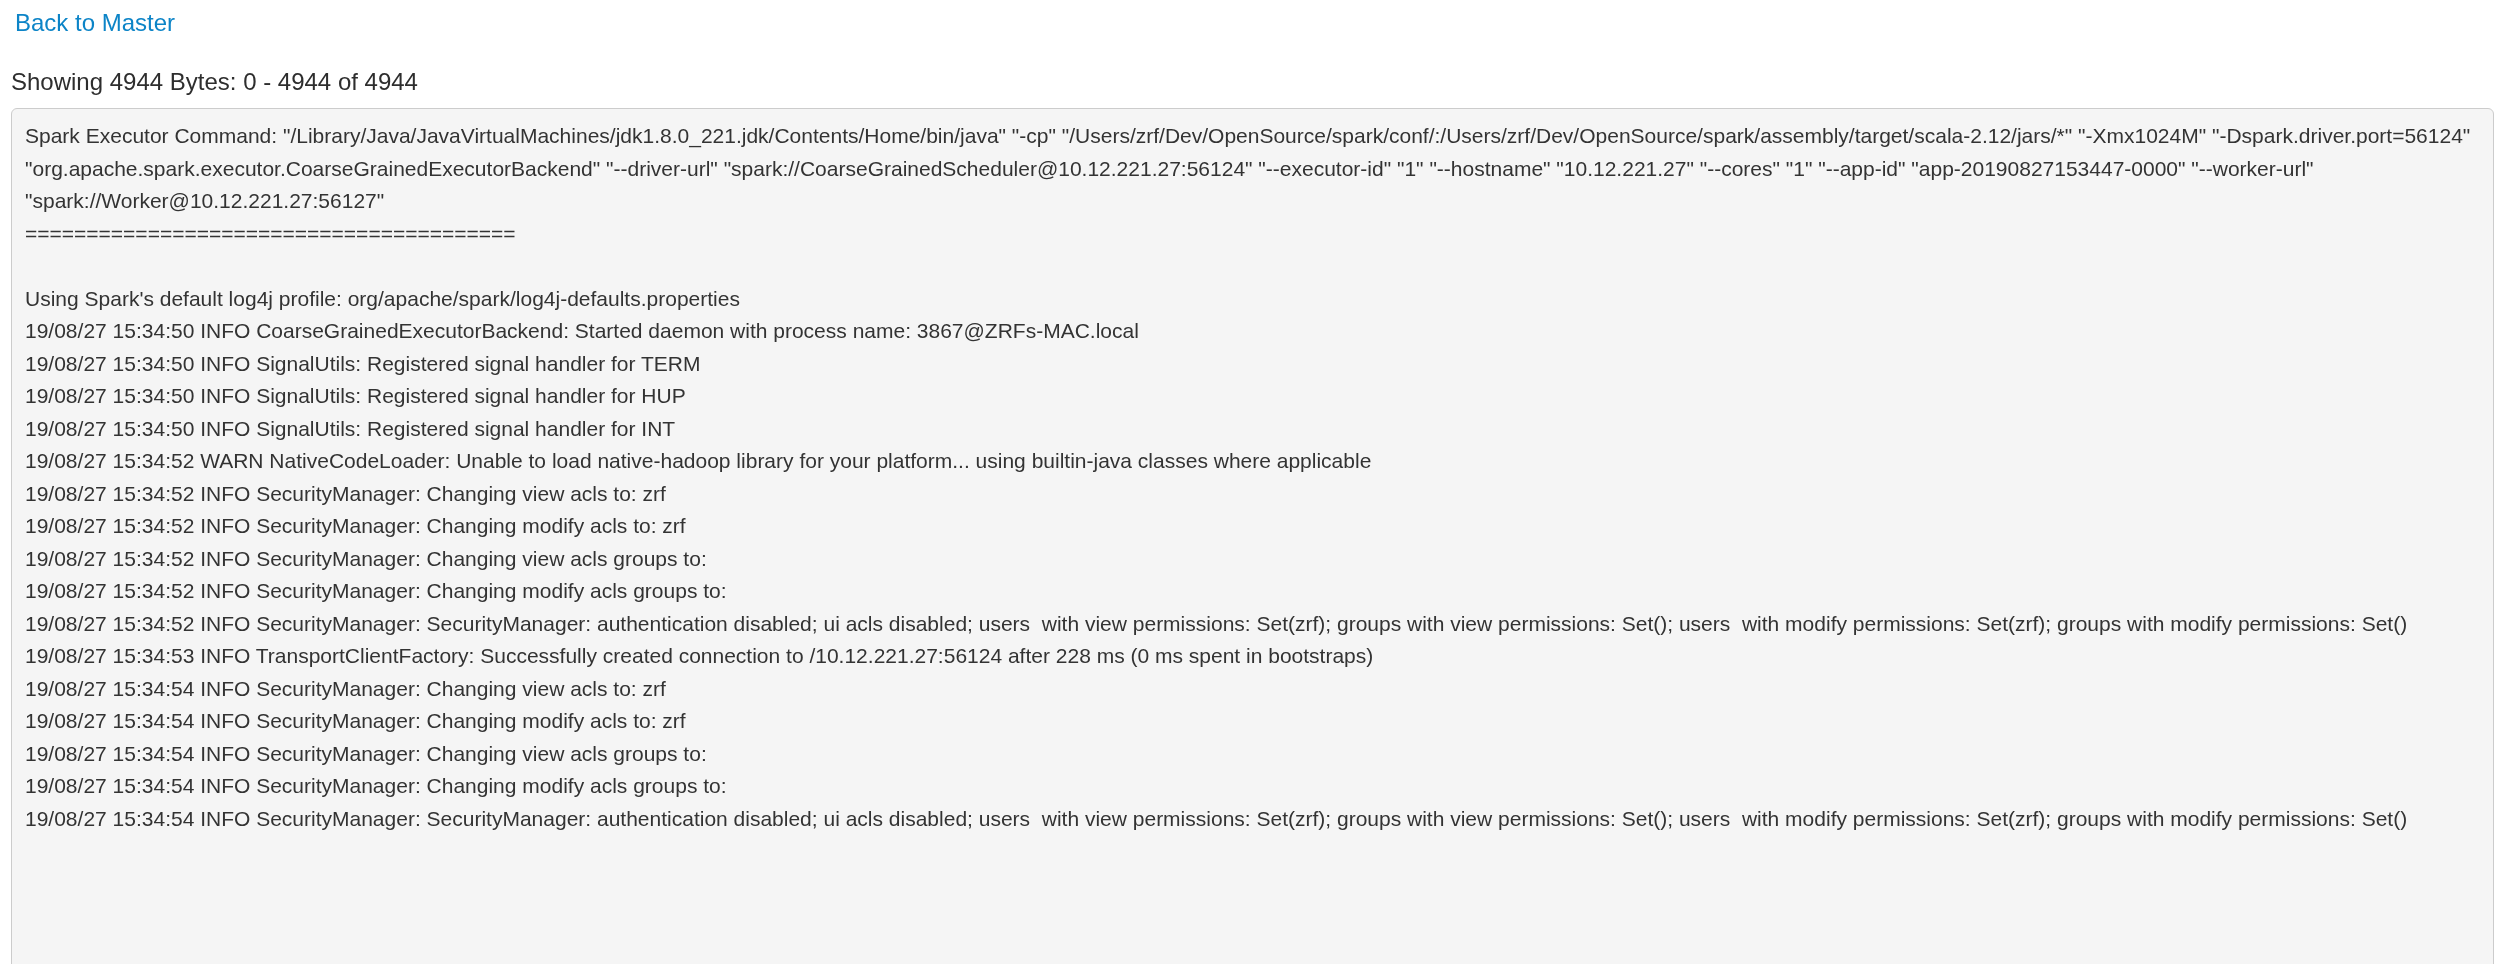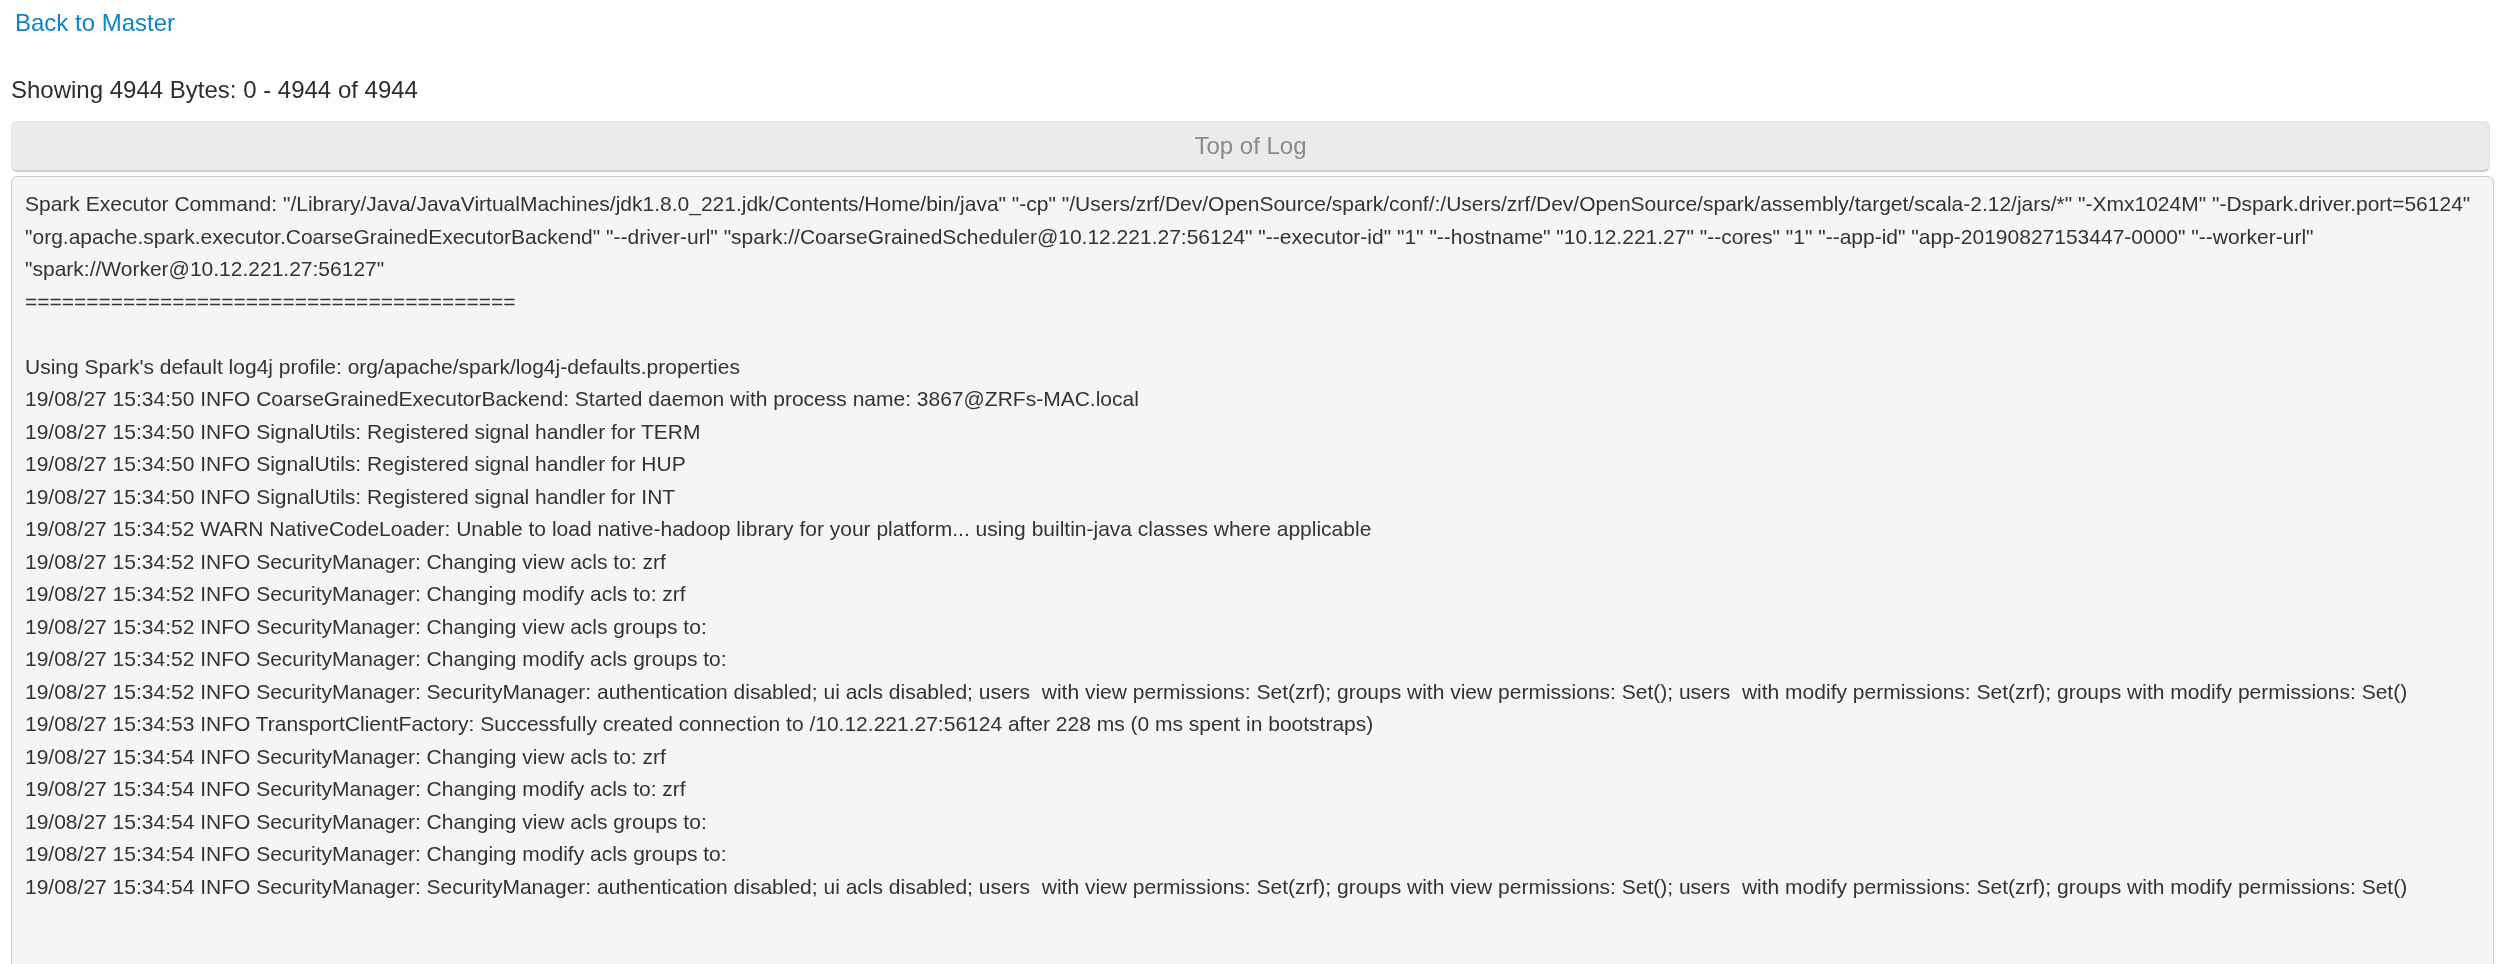--- a/index.html
+++ b/index.html
@@ -7,21 +7,21 @@
   body {
     width: 2510px;
     height: 964px;
     overflow: hidden;
     background: #ffffff;
     font-family: "Liberation Sans", sans-serif;
     color: #333333;
   }
   .back-link {
     display: inline-block;
-    margin: 9px 0 8px 15px;
+    margin: 9px 0 0 15px;
     font-size: 24px;
     line-height: 28px;
     color: #0c84c7;
     text-decoration: none;
     cursor: pointer;
   }
   .byte-info {
     margin: 31px 0 12px 11px;
     font-size: 24px;
     line-height: 28px;
@@ -60,23 +60,20 @@
 </style>
 </head>
 <body>
 
 <div class="page">
 
   <a href="#" class="back-link">Back to Master</a>
 
   <div class="byte-info">Showing 4944 Bytes: 0 - 4944 of 4944</div>
 
-  <div class="log-header-bar">
-    <span class="log-header-label">Top of Log</span>
-  </div>
 
   <pre class="log-content">Spark Executor Command: "/Library/Java/JavaVirtualMachines/jdk1.8.0_221.jdk/Contents/Home/bin/java" "-cp" "/Users/zrf/Dev/OpenSource/spark/conf/:/Users/zrf/Dev/OpenSource/spark/assembly/target/scala-2.12/jars/*" "-Xmx1024M" "-Dspark.driver.port=56124" "org.apache.spark.executor.CoarseGrainedExecutorBackend" "--driver-url" "spark://CoarseGrainedScheduler@10.12.221.27:56124" "--executor-id" "1" "--hostname" "10.12.221.27" "--cores" "1" "--app-id" "app-20190827153447-0000" "--worker-url" "spark://Worker@10.12.221.27:56127"
 ========================================
 
 Using Spark's default log4j profile: org/apache/spark/log4j-defaults.properties
 19/08/27 15:34:50 INFO CoarseGrainedExecutorBackend: Started daemon with process name: 3867@ZRFs-MAC.local
 19/08/27 15:34:50 INFO SignalUtils: Registered signal handler for TERM
 19/08/27 15:34:50 INFO SignalUtils: Registered signal handler for HUP
 19/08/27 15:34:50 INFO SignalUtils: Registered signal handler for INT
 19/08/27 15:34:52 WARN NativeCodeLoader: Unable to load native-hadoop library for your platform... using builtin-java classes where applicable

